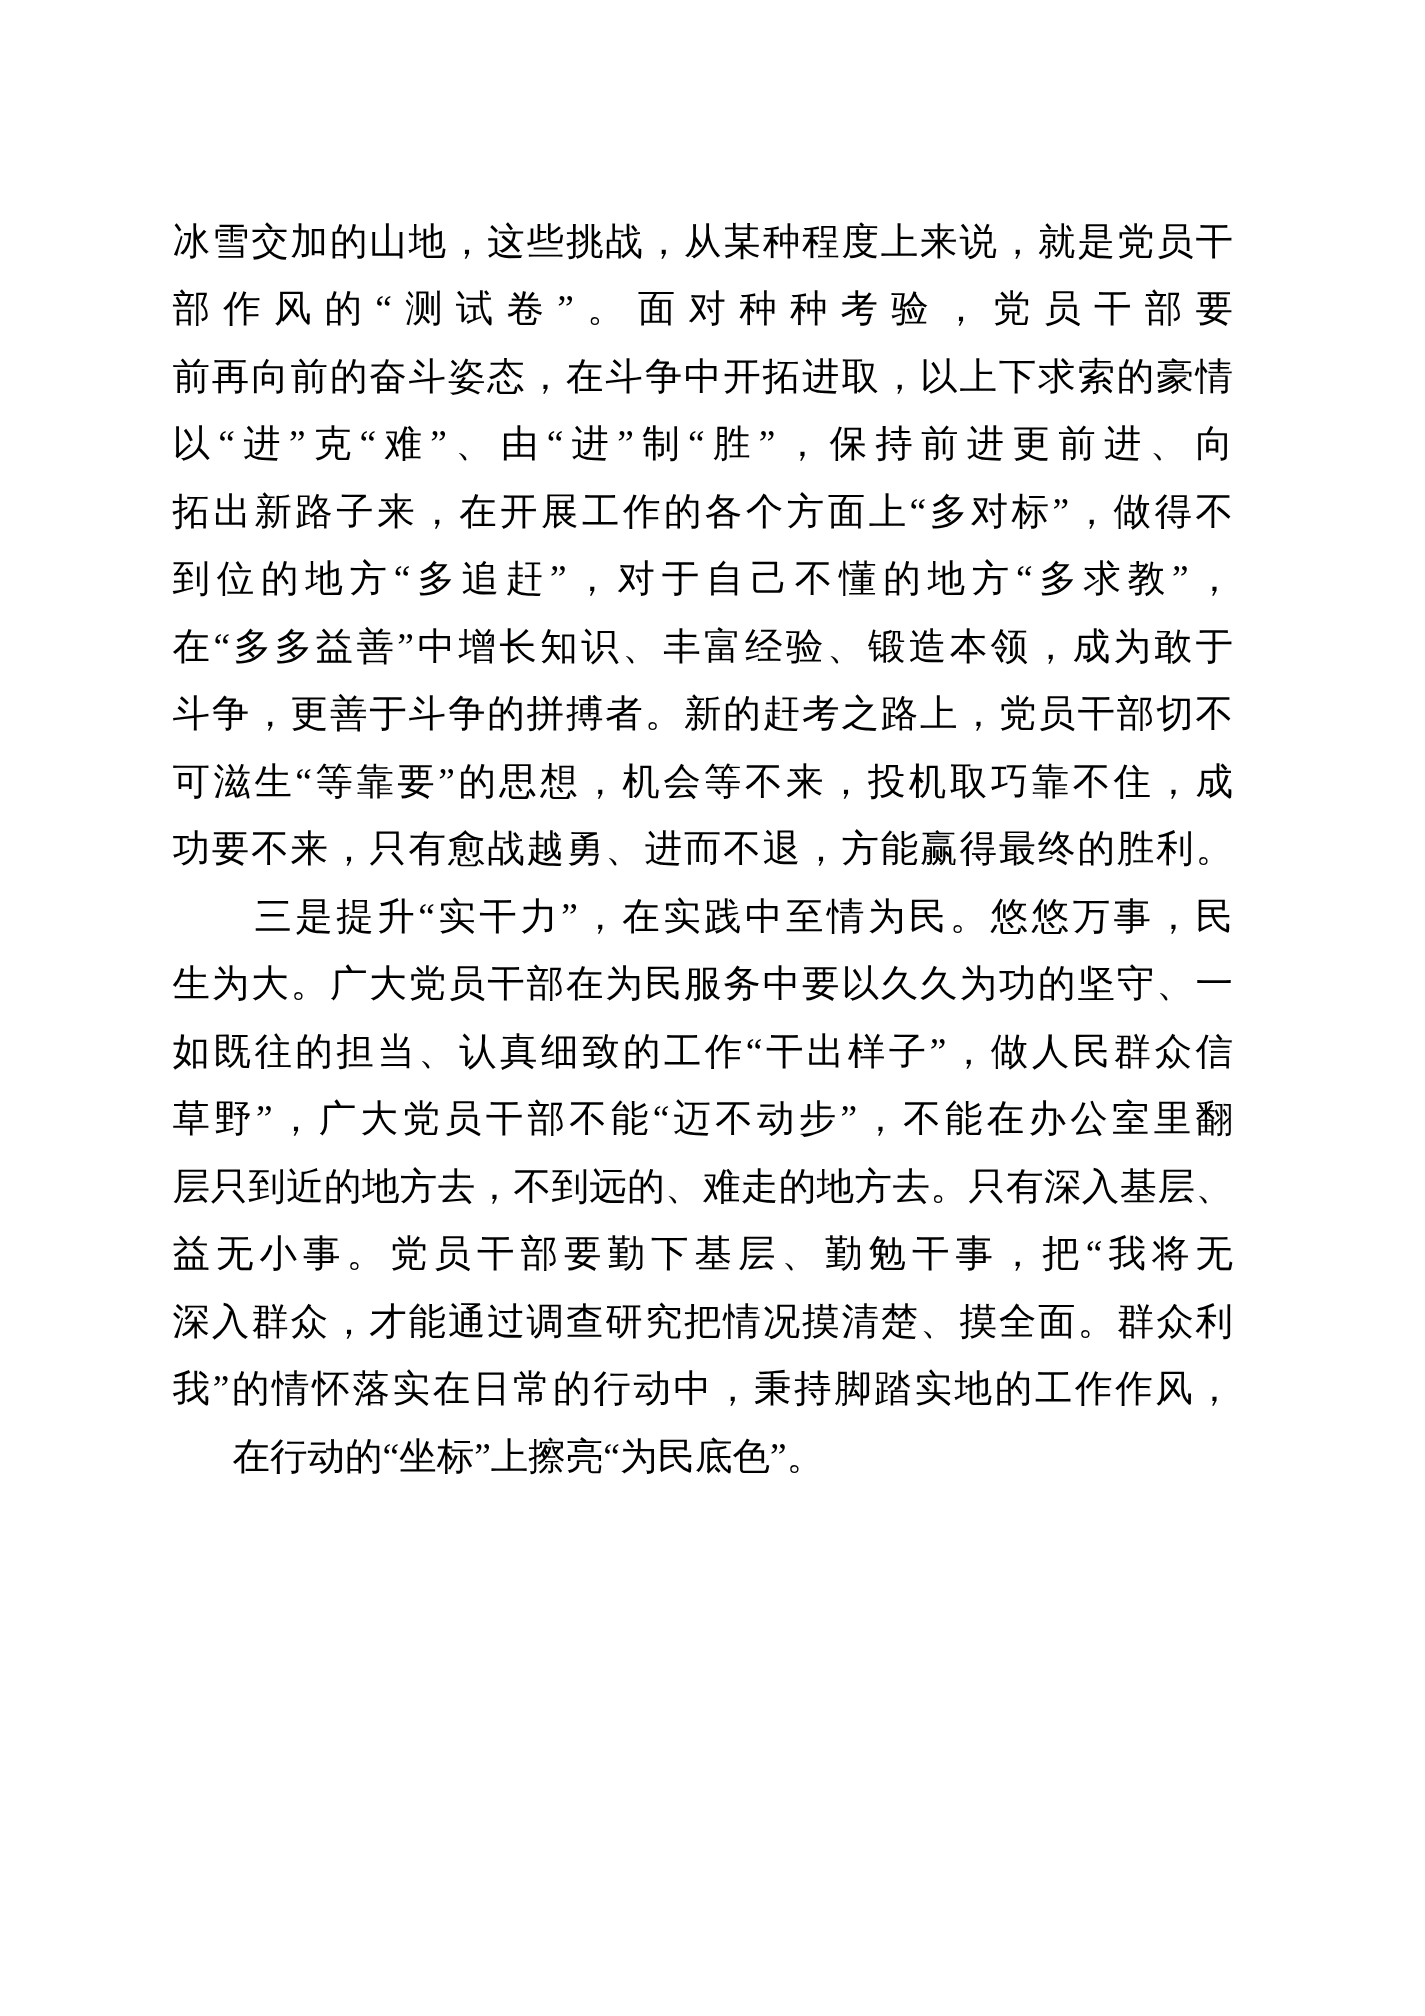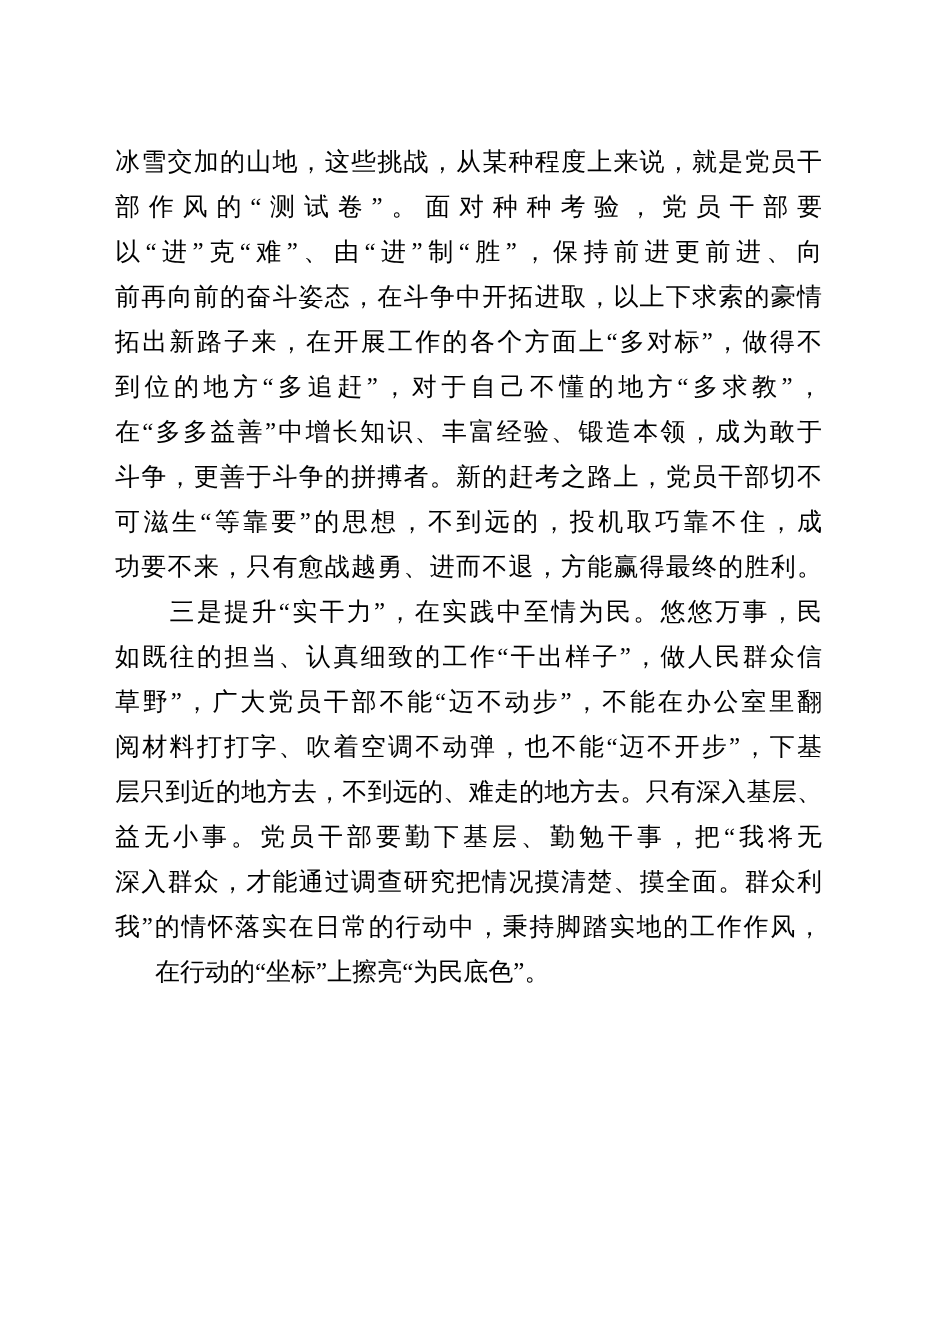--- a/index.html
+++ b/index.html
@@ -49,34 +49,34 @@
   }
 </style>
 </head>
 <body>
 
 <div class="page">
   <div class="doc">
     <div class="para">
         <div class="line"><span class="run">冰雪交加的山地，这些挑战，从某种程度上来说，就是党员干</span></div>
         <div class="line"><span class="run">部作风的“测试卷”。面对种种考验，党员干部要</span></div>
+        <div class="line"><span class="run">前再向前的奋斗姿态，在斗争中开拓进取，以上下求索的豪情</span></div>
         <div class="line"><span class="run">以“进”克“难”、由“进”制“胜”，保持前进更前进、向</span></div>
-        <div class="line"><span class="run">前再向前的奋斗姿态，在斗争中开拓进取，以上下求索的豪情</span></div>
         <div class="line"><span class="run">拓出新路子来，在开展工作的各个方面上“多对标”，做得不</span></div>
         <div class="line"><span class="run">到位的地方“多追赶”，对于自己不懂的地方“多求教”，</span></div>
         <div class="line"><span class="run">在“多多益善”中增长知识、丰富经验、锻造本领，成为敢于</span></div>
         <div class="line"><span class="run">斗争，更善于斗争的拼搏者。新的赶考之路上，党员干部切不</span></div>
-        <div class="line"><span class="run">可滋生“等靠要”的思想，不到远的，投机取巧靠不住，成</span></div>
+        <div class="line"><span class="run">可滋生“等靠要”的思想，机会等不来，投机取巧靠不住，成</span></div>
         <div class="line"><span class="run">功要不来，只有愈战越勇、进而不退，方能赢得最终的胜利。</span></div>
       </div>
     <div class="para">
         <div class="line"><span class="run bold">　　三是提升“实干力”，在实践中至情为民。</span><span class="run">悠悠万事，民</span></div>
+        <div class="line"><span class="run">生为大。广大党员干部在为民服务中要以久久为功的坚守、一</span></div>
         <div class="line"><span class="run">如既往的担当、认真细致的工作“干出样子”，做人民群众信</span></div>
         <div class="line"><span class="run">草野”，广大党员干部不能“迈不动步”，不能在办公室里翻</span></div>
-        <div class="line"><span class="run">阅材料打打字、吹着空调不动弹，也不能“迈不开步”，下基</span></div>
         <div class="line"><span class="run">层只到近的地方去，不到远的、难走的地方去。只有深入基层、</span></div>
         <div class="line"><span class="run">益无小事。党员干部要勤下基层、勤勉干事，把“我将无</span></div>
         <div class="line"><span class="run">深入群众，才能通过调查研究把情况摸清楚、摸全面。群众利</span></div>
         <div class="line"><span class="run">我”的情怀落实在日常的行动中，秉持脚踏实地的工作作风，</span></div>
         <div class="line last"><span class="run">在行动的“坐标”上擦亮“为民底色”。</span></div>
       </div>
   </div>
 </div>
 
 </body></html>

